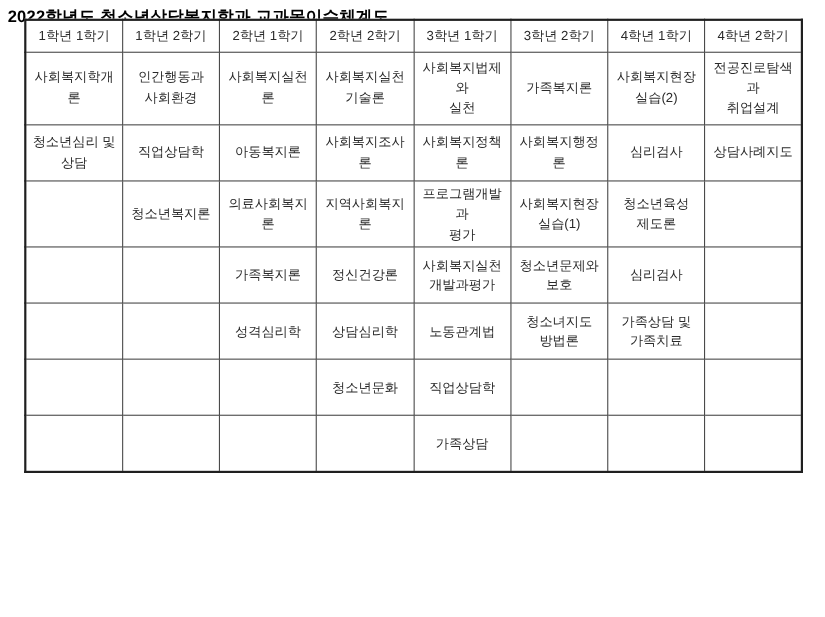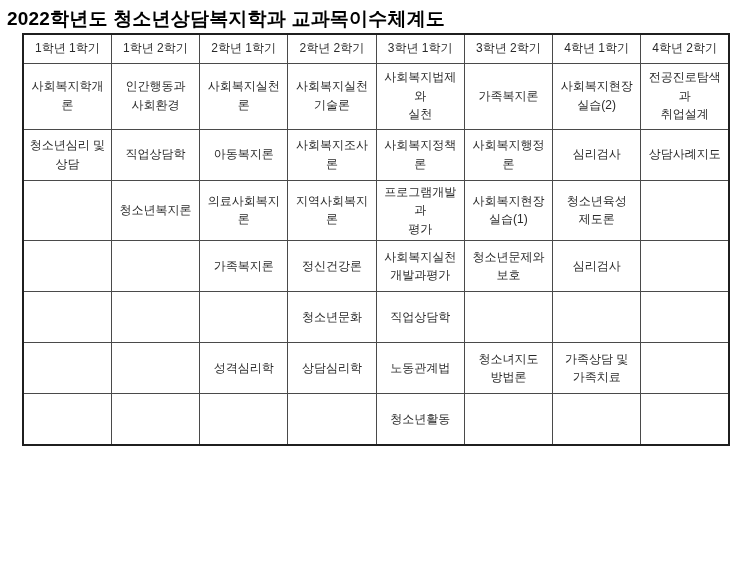--- a/index.html
+++ b/index.html
@@ -15,30 +15,30 @@
     position: relative;
     width: 750px;
     height: 561px;
     background: #ffffff;
     overflow: hidden;
   }
   .doc-title {
     position: absolute;
     left: 7px;
     top: 6px;
-    font-size: 19px;
+    font-size: 15px;
     font-weight: bold;
     color: #000000;
     letter-spacing: 0.2px;
     white-space: nowrap;
   }
   table.curriculum {
     position: absolute;
     left: 22px;
-    top: 33px;
+    top: 17px;
     width: 708px;
     border-collapse: collapse;
     table-layout: fixed;
     border: 2px solid #1f1f1f;
     background: #ffffff;
   }
   table.curriculum th,
   table.curriculum td {
     border: 1px solid #4a4a4a;
     text-align: center;
@@ -129,45 +129,45 @@
         <td>사회복지실천
 개발과평가</td>
         <td>청소년문제와
 보호</td>
         <td>심리검사</td>
         <td></td>
       </tr>
       <tr class="row-std">
         <td></td>
         <td></td>
-        <td></td>
-        <td>청소년문화</td>
-        <td>직업상담학</td>
-        <td></td>
-        <td></td>
-        <td></td>
-      </tr>
-      <tr class="row-std">
-        <td></td>
-        <td></td>
         <td>성격심리학</td>
         <td>상담심리학</td>
         <td>노동관계법</td>
         <td>청소녀지도
 방법론</td>
         <td>가족상담 및
 가족치료</td>
         <td></td>
       </tr>
       <tr class="row-std">
         <td></td>
         <td></td>
         <td></td>
+        <td>청소년문화</td>
+        <td>직업상담학</td>
         <td></td>
-        <td>청소년활동</td>
+        <td></td>
+        <td></td>
+      </tr>
+      <tr class="row-std">
+        <td></td>
+        <td></td>
+        <td></td>
+        <td></td>
+        <td>가족상담</td>
         <td></td>
         <td></td>
         <td></td>
       </tr>
     </tbody>
   </table>
 
 </div>
 
 </body></html>

